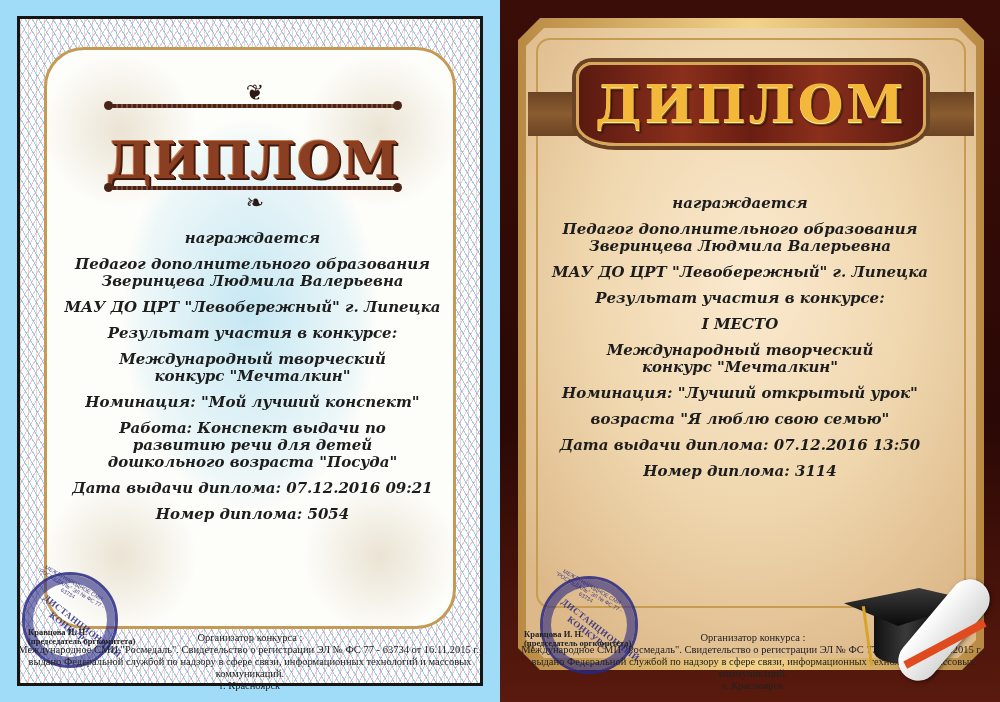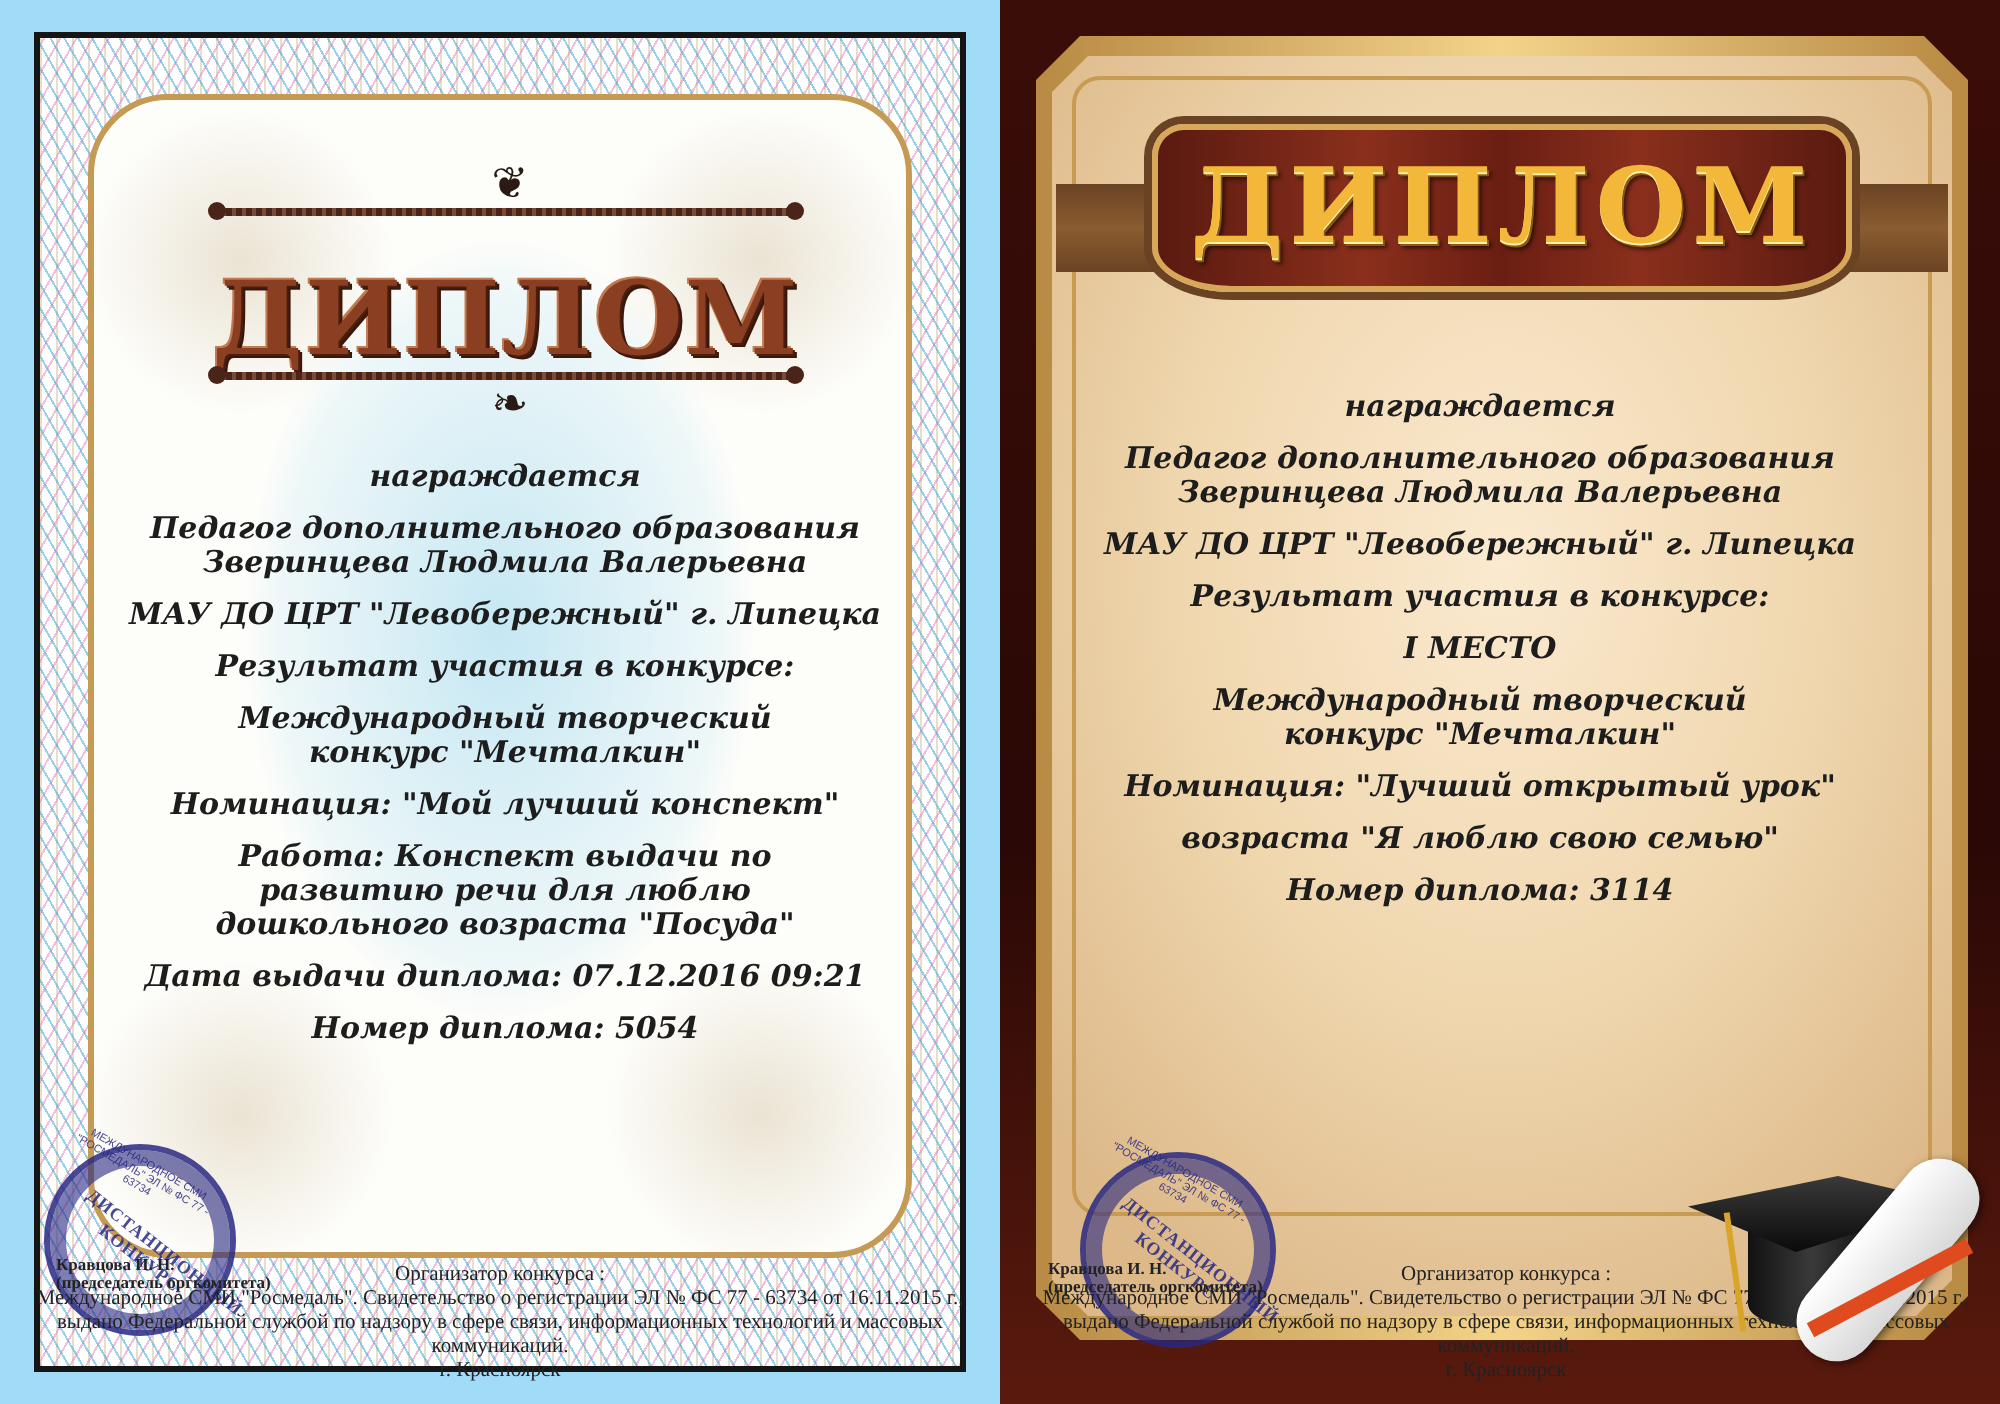--- a/index.html
+++ b/index.html
@@ -199,21 +199,21 @@
   </div>
   <div class="blk">МАУ ДО ЦРТ "Левобережный" г. Липецка</div>
   <div class="blk">Результат участия в конкурсе:</div>
   <div class="blk">
     <span class="l">Международный творческий</span>
     <span class="l">конкурс "Мечталкин"</span>
   </div>
   <div class="blk">Номинация: "Мой лучший конспект"</div>
   <div class="blk">
     <span class="l">Работа: Конспект выдачи по</span>
-    <span class="l">развитию речи для люблю</span>
+    <span class="l">развитию речи для детей</span>
     <span class="l">дошкольного возраста "Посуда"</span>
   </div>
   <div class="blk">Дата выдачи диплома: 07.12.2016 09:21</div>
   <div class="blk">Номер диплома: 5054</div>
 </div>
 
 <div class="stamp" style="left:22px; top:572px; width:96px; height:96px;">
   <div class="stamp-ring">МЕЖДУНАРОДНОЕ СМИ "РОСМЕДАЛЬ" ЭЛ № ФС 77 - 63734</div>
   <div class="stamp-text">ДИСТАНЦИОННЫЙ КОНКУРС</div>
 </div>
@@ -248,20 +248,21 @@
   <div class="blk">Результат участия в конкурсе:</div>
   <div class="blk">I МЕСТО</div>
   <div class="blk">
     <span class="l">Международный творческий</span>
     <span class="l">конкурс "Мечталкин"</span>
   </div>
   <div class="blk">Номинация: "Лучший открытый урок"</div>
   <div class="blk">
     <span class="l">возраста "Я люблю свою семью"</span>
   </div>
+  <div class="blk">Дата выдачи диплома: 07.12.2016 13:50</div>
   <div class="blk">Номер диплома: 3114</div>
 </div>
 
 <div class="stamp" style="left:540px; top:576px; width:98px; height:98px;">
   <div class="stamp-ring">МЕЖДУНАРОДНОЕ СМИ "РОСМЕДАЛЬ" ЭЛ № ФС 77 - 63734</div>
   <div class="stamp-text">ДИСТАНЦИОННЫЙ КОНКУРС</div>
 </div>
 <div class="signer" style="left:524px; top:630px;">
   <div>Кравцова И. Н.</div>
   <div>(председатель оргкомитета)</div>

